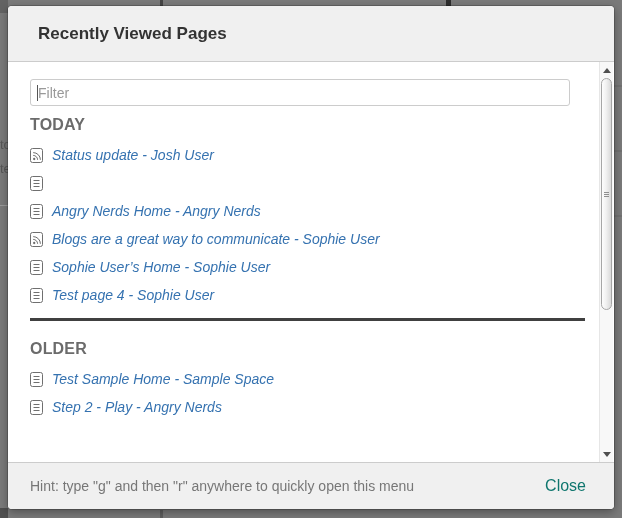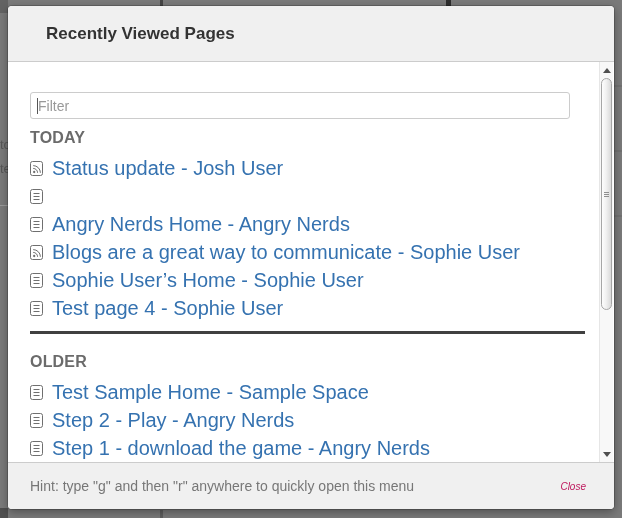--- a/index.html
+++ b/index.html
@@ -31,33 +31,33 @@
     width:606px; height:503px;
     background:#fff;
     border-radius:4px;
     box-shadow:0 0 0 1px rgba(0,0,0,.18), 0 3px 10px rgba(0,0,0,.35);
   }
   .dlg-header {
     height:56px;
     background:#f0f0f0;
     border-bottom:1px solid #ccc;
     border-radius:4px 4px 0 0;
-    padding:18px 0 0 38px;
+    padding:18px 0 0 30px;
   }
   .dlg-title { font-size:17px; font-weight:bold; color:#333; }
 
   .dlg-body {
     position:relative;
     height:400px;
     background:#fff;
     overflow:hidden;
   }
   .scroll-content {
     position:absolute; left:0; top:0; right:15px; bottom:0;
-    padding:30px 14px 0 22px;
+    padding:17px 14px 0 22px;
     overflow:hidden;
   }
 
   .filter-wrap { position:relative; }
   .filter-input {
     width:540px; height:27px;
     border:1px solid #ccc; border-radius:3px;
     font-family:"Liberation Sans", sans-serif;
     font-size:14px; color:#333;
     padding:0 7px;
@@ -77,21 +77,21 @@
     margin-top:9px; padding-top:9px;
   }
   .item-list { list-style:none; margin-top:7px; }
   .item-list li {
     height:28px;
     display:flex; align-items:center;
     white-space:nowrap;
   }
   .doc-icon { width:13px; height:15px; margin-right:9px; flex:0 0 auto; display:inline-block; }
   .item-link {
-    font-size:20px; color:#3572b0; text-decoration:none;
+    font-size:14px; color:#3572b0; text-decoration:none;font-style:italic;
   }
 
   
   .scrollbar {
     position:absolute; top:0; right:1px; bottom:0; width:14px;
     background:#f8f8f8;
     border-left:1px solid #e6e6e6;
   }
   .sb-btn { position:absolute; left:0; width:13px; height:16px; display:flex; align-items:center; justify-content:center; }
   .sb-up { top:0; }
@@ -112,21 +112,21 @@
 
   .dlg-footer {
     height:47px;
     background:#f0f0f0;
     border-top:1px solid #ccc;
     border-radius:0 0 4px 4px;
     display:flex; align-items:center; justify-content:space-between;
     padding:0 28px 0 22px;
   }
   .hint-text { font-size:14px; color:#777; }
-  .close-link { font-size:10px; color:#be185d; text-decoration:none;font-style:italic; }
+  .close-link { font-size:16px; color:#0f766e; text-decoration:none; }
 </style>
 </head>
 <body>
 
 <div class="bg-art art-topleft"></div>
 <div class="bg-art art-toptick"></div>
 <div class="bg-art art-topglyph"></div>
 <div class="bg-art art-lefttext art-t1">to</div>
 <div class="bg-art art-lefttext art-t2">te</div>
 <div class="bg-art art-leftline"></div>
@@ -223,29 +223,20 @@
               </li>
               <li>
                 <span class="doc-icon"><svg width="13" height="15" viewBox="0 0 13 15">
                     <rect x="0.5" y="0.5" width="12" height="14" rx="2" fill="#fff" stroke="#6f6f6f"></rect>
                     <line x1="3.5" y1="4.5" x2="9.5" y2="4.5" stroke="#6f6f6f"></line>
                     <line x1="3.5" y1="7.5" x2="9.5" y2="7.5" stroke="#6f6f6f"></line>
                     <line x1="3.5" y1="10.5" x2="9.5" y2="10.5" stroke="#6f6f6f"></line>
                   </svg></span>
                 <a href="#" class="item-link">Step 2 - Play - Angry Nerds</a>
               </li>
-              <li>
-                <span class="doc-icon"><svg width="13" height="15" viewBox="0 0 13 15">
-                    <rect x="0.5" y="0.5" width="12" height="14" rx="2" fill="#fff" stroke="#6f6f6f"></rect>
-                    <line x1="3.5" y1="4.5" x2="9.5" y2="4.5" stroke="#6f6f6f"></line>
-                    <line x1="3.5" y1="7.5" x2="9.5" y2="7.5" stroke="#6f6f6f"></line>
-                    <line x1="3.5" y1="10.5" x2="9.5" y2="10.5" stroke="#6f6f6f"></line>
-                  </svg></span>
-                <a href="#" class="item-link">Step 1 - download the game - Angry Nerds</a>
-              </li>
             </ul>
           </div>
         </div>
     </div>
 
     <div class="scrollbar">
       <div class="sb-btn sb-up">
         <div class="tri-up"></div>
       </div>
       <div class="sb-thumb">

